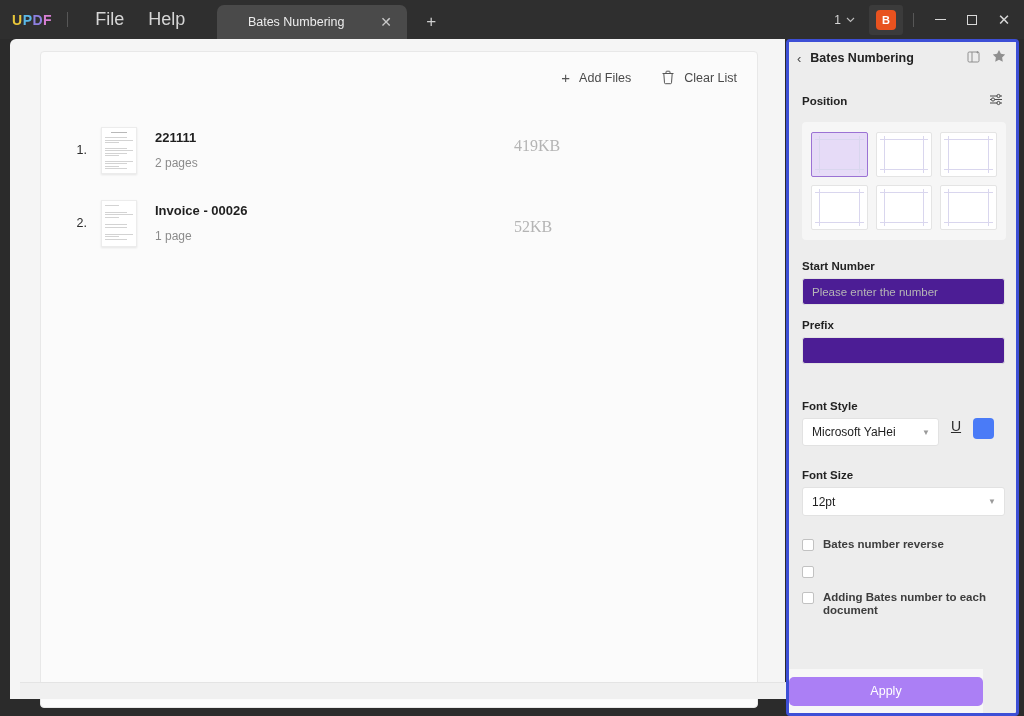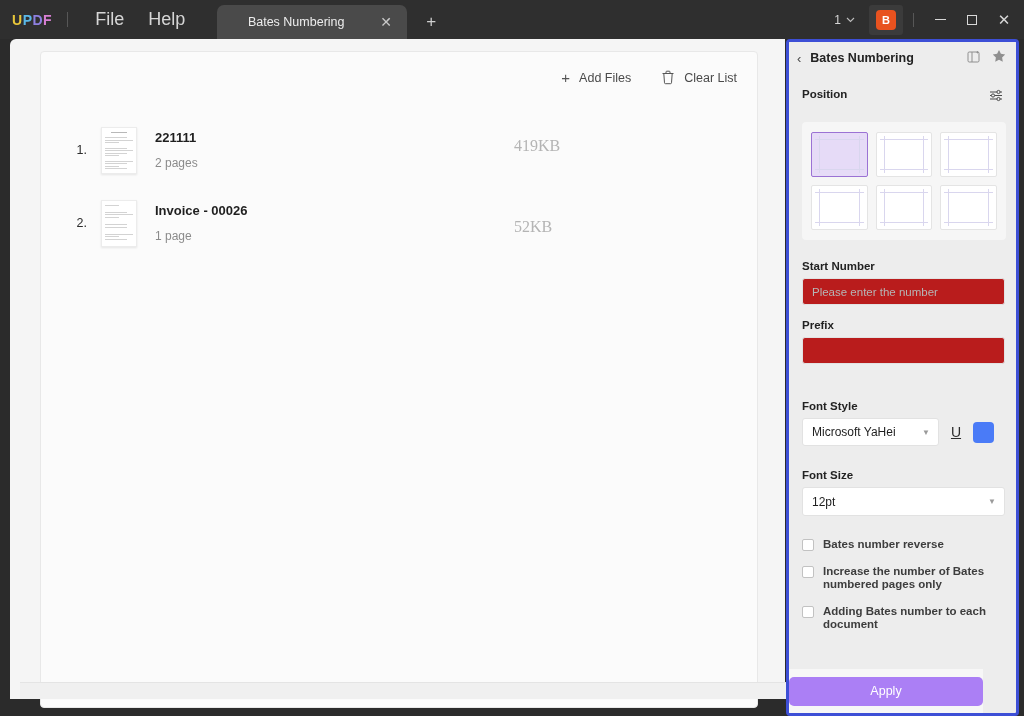--- a/index.html
+++ b/index.html
@@ -180,21 +180,21 @@
   .back-arrow { color:#4a4a4a; font-size: 13px; margin-right: 9px; }
   .panel-title { font-size: 12.5px; font-weight: bold; color:#222; }
   .head-icons { margin-left:auto; display:flex; align-items:center; gap: 12px; }
   .icon-gray { color:#8f8f8f; display:block; }
 
   .section-label {
     font-size: 11.5px; font-weight: bold; color: #222;
     padding: 0 0 0 13px;
   }
   .pos-head {
-    display:flex; height:26px;
+    display:flex; align-items:center; height:26px;
     margin-top: 14px; padding-right: 13px;
   }
   .sliders-icon { margin-left:auto; }
 
   .pos-grid-wrap {
     margin: 8px 10px 0 13px;
     background: #f6f6f6; border-radius: 4px;
     padding: 10px 9px;
     display: grid; grid-template-columns: repeat(3, 1fr);
     gap: 8px 8px;
@@ -215,31 +215,31 @@
   .pos-cell .h-t { top: 6px; }
   .pos-cell .h-b { bottom: 6px; }
 
   .field-label {
     font-size: 11.5px; font-weight: bold; color: #222;
     margin: 0 0 6px 13px;
   }
   .sp-start { margin-top: 20px; }
   .text-input {
     margin: 0 11px 0 13px;
-    height: 27px; background: #b91c1c;
+    height: 27px; background: #4c1d95;
     border: 1px solid #e2e2e2; border-radius: 3px;
     display: flex; align-items: center; padding: 0 9px;
     font-size: 11.5px; color: #333;
   }
   .text-input .ph { color: #b6b6b6; }
   .gap-14 { height: 14px; }
 
   .sp-font { margin-top: 22px; }
   .font-row {
-    display: flex; align-items: center;
+    display: flex; 
     margin: 0 11px 0 13px; gap: 9px;
   }
   .select-box {
     height: 28px; background: #fff;
     border: 1px solid #e2e2e2; border-radius: 3px;
     display: flex; align-items: center; padding: 0 8px 0 9px;
     font-size: 12px; color: #1e1e1e;
   }
   .select-box.font-name { width: 137px; }
   .select-box .caret { margin-left: auto; font-size: 8px; color:#9a9a9a; }
@@ -516,21 +516,20 @@
       </div>
     </div>
 
     <div class="chk-area">
       <div class="chk-row">
         <span class="chk-box"></span>
         <span class="chk-label">Bates number reverse</span>
       </div>
       <div class="chk-row">
         <span class="chk-box"></span>
-        <span class="chk-label">Increase the number of Bates numbered pages only</span>
       </div>
       <div class="chk-row">
         <span class="chk-box"></span>
         <span class="chk-label">Adding Bates number to each document</span>
       </div>
     </div>
 
     <div class="apply-bar">
       <div class="apply-btn">Apply</div>
     </div>

